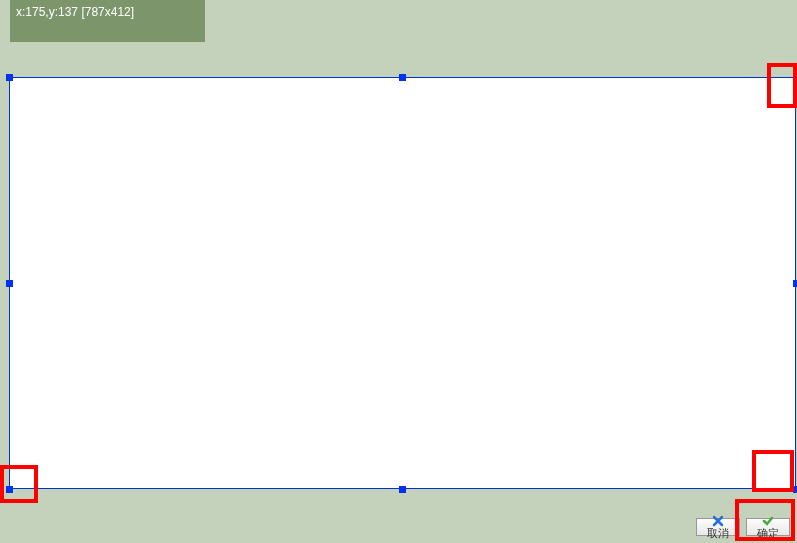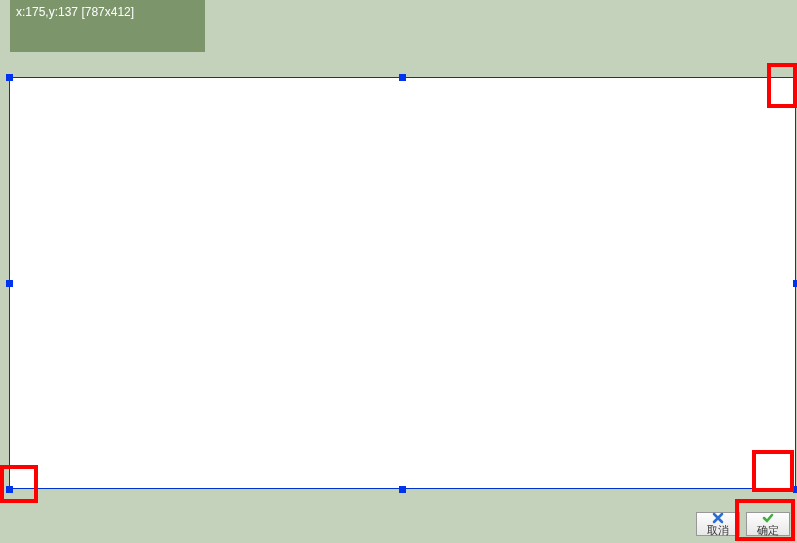--- a/index.html
+++ b/index.html
@@ -14,21 +14,21 @@
       position: relative;
       font-family: "Microsoft YaHei", sans-serif;
       overflow: hidden;
     }
     .tooltip {
       position: absolute;
       top: 0;
       left: 10px;
       background: #7c956b;
       width: 195px;
-      height: 52px;
+      height: 42px;
       color: #ffffff;
       font-size: 12px;
       padding: 4px 6px;
       line-height: 16px;
       z-index: 10;
     }
     .selection-area {
       position: absolute;
       background: #ffffff;
       border: 1px solid #0033cc;
@@ -50,21 +50,21 @@
       right: 7px;
       bottom: 7px;
       display: flex;
       gap: 6px;
       z-index: 15;
     }
     .btn {
       background: linear-gradient(#fdfdfd, #e8e8e8);
       border: 1px solid #989898;
       width: 44px;
-      height: 24px;
+      height: 18px;
       cursor: pointer;
       font-size: 11px;
       display: flex;
       flex-direction: column;
       align-items: center;
       justify-content: center;
       padding: 2px;
       gap: 0px;
     }
     .btn-icon {

